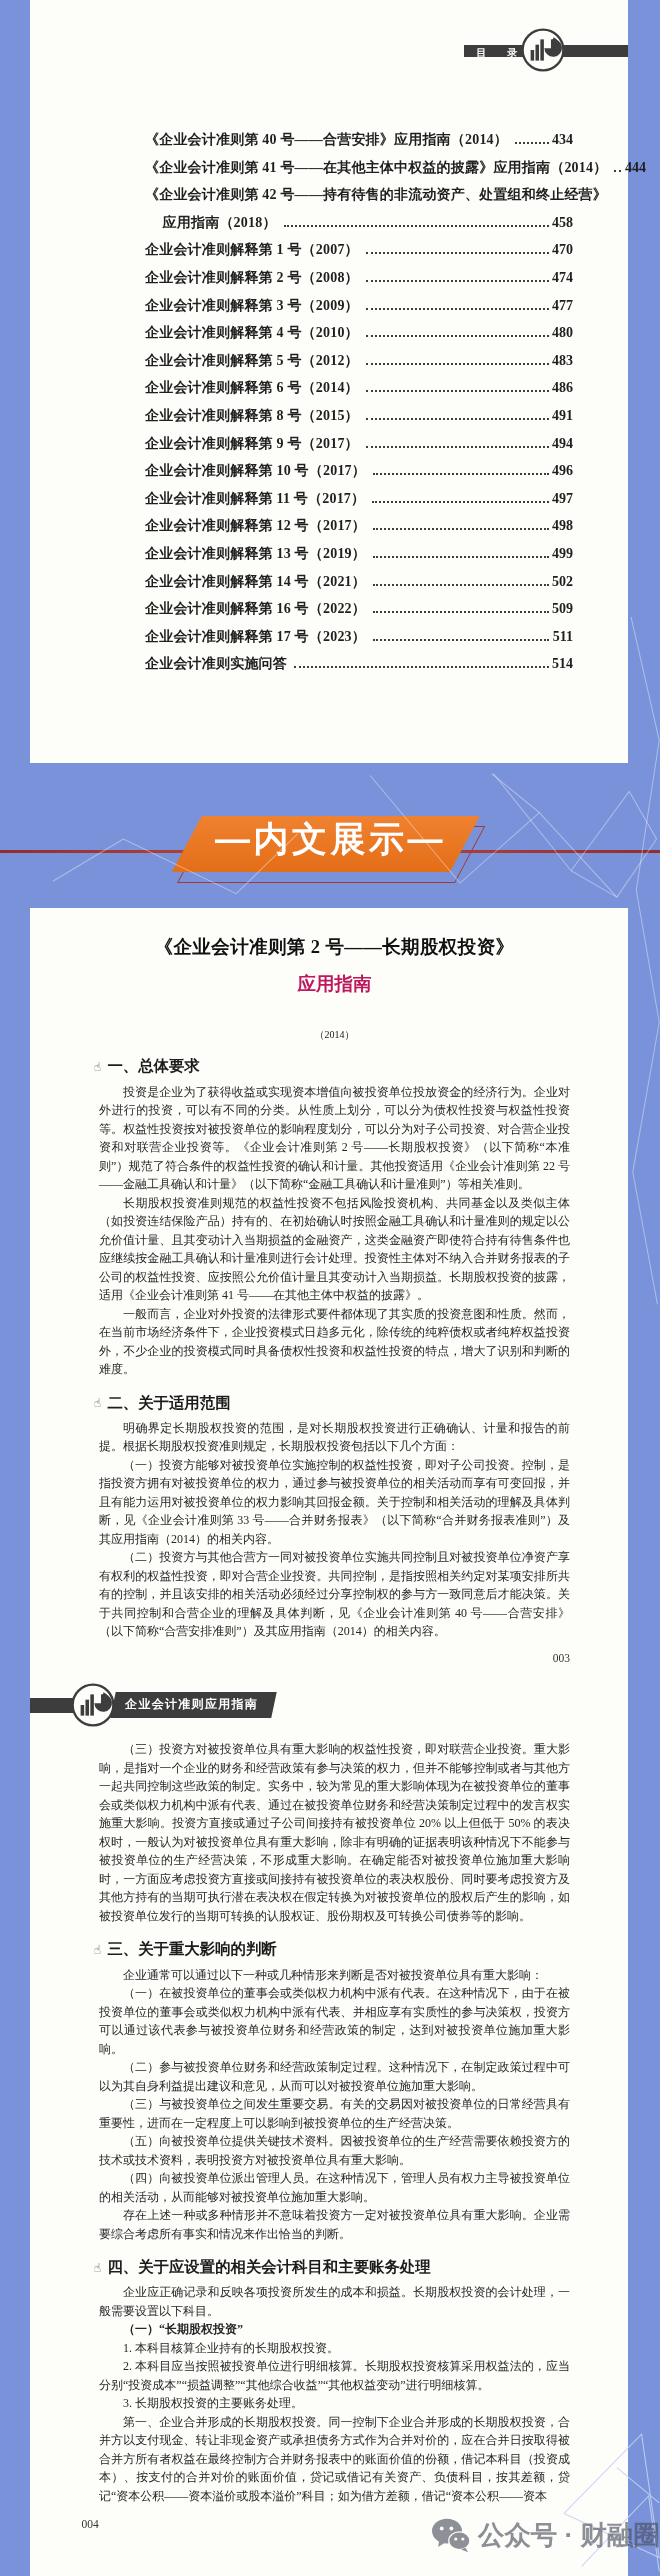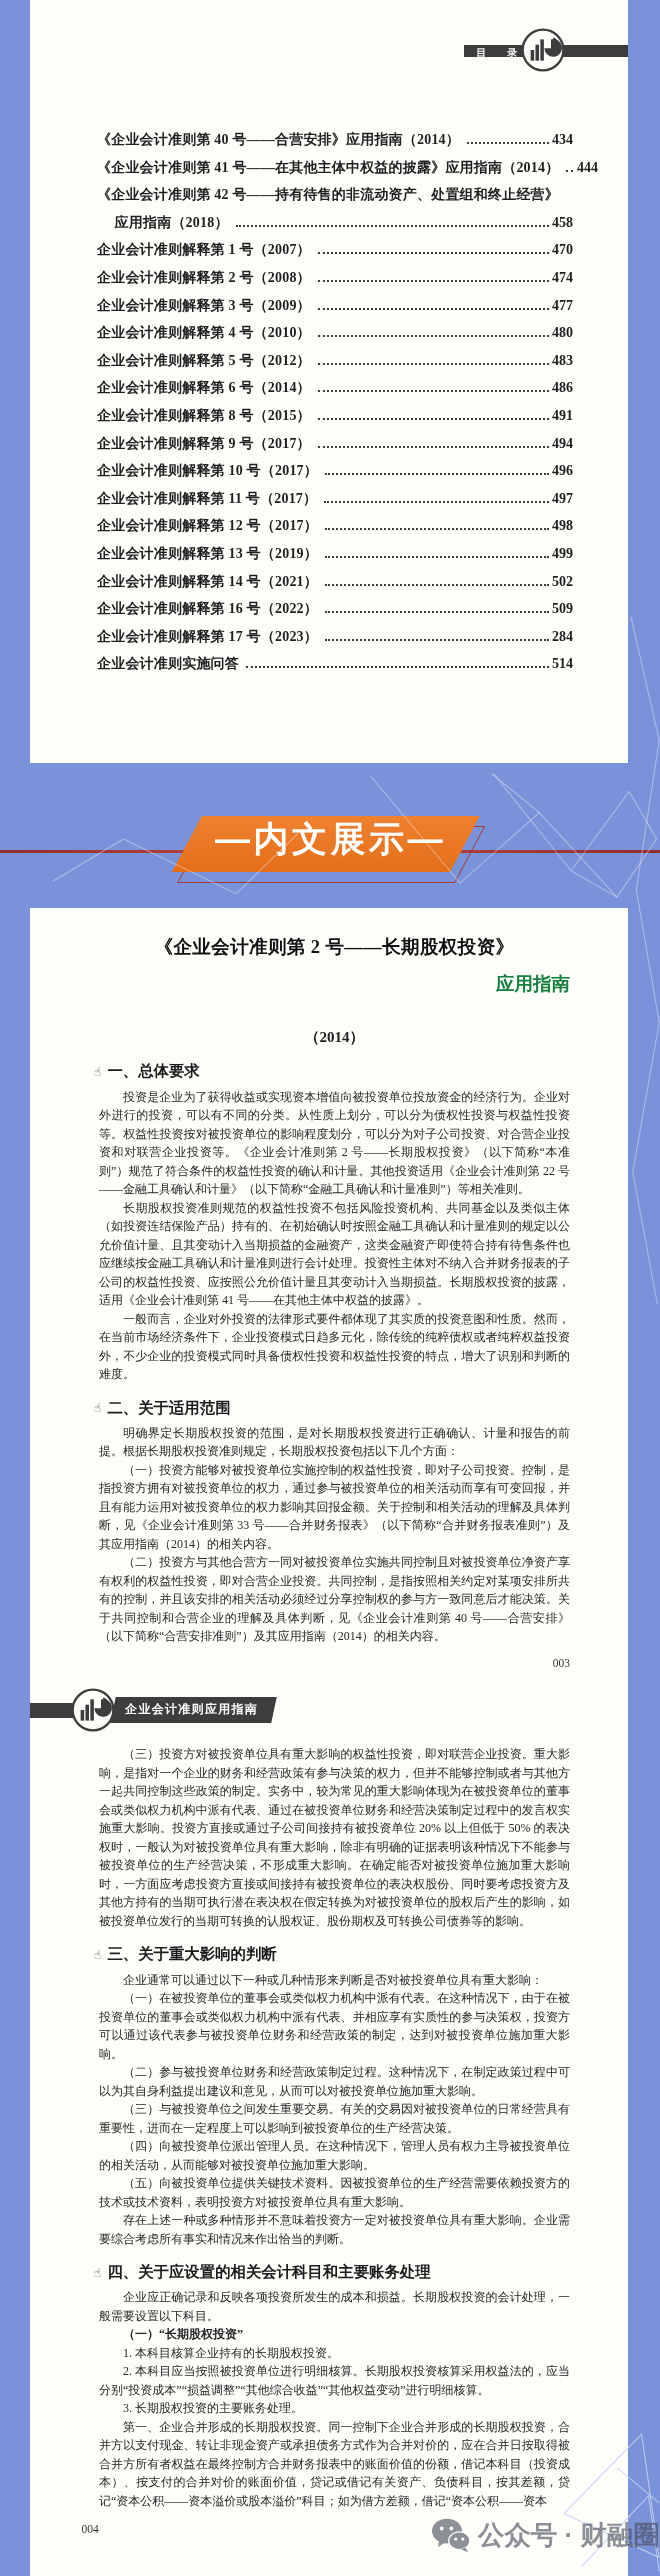--- a/index.html
+++ b/index.html
@@ -11,37 +11,37 @@
   #article-card{top:908px;height:1952px;overflow:hidden;}
   
   .toc-head{position:absolute;top:45px;left:434px;right:0;height:12.3px;background:#3d3d3d;}
   .toc-head .t{position:absolute;left:12.3px;top:0.9px;color:#fff;
                font:bold 10px "Liberation Sans",sans-serif;letter-spacing:21px;white-space:nowrap;}
   .logo-badge{position:absolute;top:27px;left:490px;width:46px;height:46px;}
   
   .toc-list{position:absolute;top:131px;left:67px;right:55px;}
   .toc-row{display:flex;align-items:baseline;height:27.6px;font-size:14px;font-weight:600;color:#1f1f1f;}
   .toc-row.indent{padding-left:17.6px;text-align:center;}
-  .toc-label{flex:none;white-space:nowrap;letter-spacing:0.2px;}
+  .toc-label{flex:none;white-space:nowrap;letter-spacing:0.2px;margin-left:48px;}
   .toc-dots{flex:1;min-width:7px;margin:0 3.5px 3.5px 7px;border-bottom:2.1px dotted #3c3c3c;}
   .toc-page{flex:none;font-weight:600;}
   
   .banner-line{position:absolute;left:0;right:0;top:850px;height:2.6px;z-index:1;
                background:linear-gradient(90deg,#8e2f2e,#bf4b42 45%,#8e2f2e);}
   .banner-outline{position:absolute;left:177px;top:826px;width:276px;height:55px;z-index:2;
                   border:1.8px solid #a03a34;transform:skewX(-28deg);transform-origin:left bottom;}
   .banner-shape{position:absolute;left:172px;top:816px;width:278px;height:56px;z-index:3;
                 background:linear-gradient(180deg,#ef8130,#e46e18);transform:skewX(-28deg);transform-origin:left bottom;}
   .banner-label{position:absolute;left:0;right:0;top:816px;height:60px;line-height:56px;z-index:4;
                 text-align:center;color:#fff;font:bold 35px "Liberation Sans",sans-serif;letter-spacing:3.5px;}
   
   .art-inner{padding:26.4px 58px 0 69px;}
   .art-title{font-size:18.5px;font-weight:bold;text-align:center;line-height:26.4px;letter-spacing:0.4px;color:#111;}
-  .art-subtitle{font-size:18.5px;font-weight:bold;text-align:right;margin-top:10.6px;color:#15803d;}
-  .art-year{font-size:15px;text-align:center;margin-top:32px;margin-bottom:14px;color:#222;font-weight:bold;}
+  .art-subtitle{font-size:18.5px;font-weight:bold;text-align:center;margin-top:10.6px;color:#be185d;}
+  .art-year{font-size:10px;text-align:center;margin-top:32px;margin-bottom:14px;color:#222;}
   .art-h2{margin:14px 0 5.3px -5.3px;display:flex;align-items:center;gap:6.2px;
           font:bold 15.4px "Liberation Sans",sans-serif;color:#1c1c1c;}
   .art-h2 .icon{font-family:"DejaVu Sans",sans-serif;font-size:12.3px;color:#555;font-weight:normal;}
   .art-p{margin:0;font-size:12px;line-height:18.5px;text-align:justify;text-indent:2em;color:#262626;}
   .art-p.bold{font-weight:bold;}
   .pageno{font-size:11.5px;color:#333;}
   .pageno.right{text-align:right;margin:11.5px 0 10.6px;}
   .pageno.left{text-align:left;margin:12.3px 0 0 -17.6px;}
   
   .rh{display:flex;align-items:center;height:46px;margin:17.6px 0 12.3px -69px;}
@@ -159,21 +159,21 @@
           <span class="toc-page">502</span>
         </div>
         <div class="toc-row">
           <span class="toc-label">企业会计准则解释第 16 号（2022）</span>
           <span class="toc-dots"></span>
           <span class="toc-page">509</span>
         </div>
         <div class="toc-row">
           <span class="toc-label">企业会计准则解释第 17 号（2023）</span>
           <span class="toc-dots"></span>
-          <span class="toc-page">284</span>
+          <span class="toc-page">511</span>
         </div>
         <div class="toc-row">
           <span class="toc-label">企业会计准则实施问答</span>
           <span class="toc-dots"></span>
           <span class="toc-page">514</span>
         </div>
       </div>
   </div>
 
   <div class="banner-line"></div>
@@ -215,22 +215,22 @@
         </div>
         <p class="art-p">（三）投资方对被投资单位具有重大影响的权益性投资，即对联营企业投资。重大影响，是指对一个企业的财务和经营政策有参与决策的权力，但并不能够控制或者与其他方一起共同控制这些政策的制定。实务中，较为常见的重大影响体现为在被投资单位的董事会或类似权力机构中派有代表、通过在被投资单位财务和经营决策制定过程中的发言权实施重大影响。投资方直接或通过子公司间接持有被投资单位 20% 以上但低于 50% 的表决权时，一般认为对被投资单位具有重大影响，除非有明确的证据表明该种情况下不能参与被投资单位的生产经营决策，不形成重大影响。在确定能否对被投资单位施加重大影响时，一方面应考虑投资方直接或间接持有被投资单位的表决权股份、同时要考虑投资方及其他方持有的当期可执行潜在表决权在假定转换为对被投资单位的股权后产生的影响，如被投资单位发行的当期可转换的认股权证、股份期权及可转换公司债券等的影响。</p>
         <div class="art-h2">
           <span class="icon">☝</span>
           <span>三、关于重大影响的判断</span>
         </div>
         <p class="art-p">企业通常可以通过以下一种或几种情形来判断是否对被投资单位具有重大影响：</p>
         <p class="art-p">（一）在被投资单位的董事会或类似权力机构中派有代表。在这种情况下，由于在被投资单位的董事会或类似权力机构中派有代表、并相应享有实质性的参与决策权，投资方可以通过该代表参与被投资单位财务和经营政策的制定，达到对被投资单位施加重大影响。</p>
         <p class="art-p">（二）参与被投资单位财务和经营政策制定过程。这种情况下，在制定政策过程中可以为其自身利益提出建议和意见，从而可以对被投资单位施加重大影响。</p>
         <p class="art-p">（三）与被投资单位之间发生重要交易。有关的交易因对被投资单位的日常经营具有重要性，进而在一定程度上可以影响到被投资单位的生产经营决策。</p>
+        <p class="art-p">（五）向被投资单位提供关键技术资料。因被投资单位的生产经营需要依赖投资方的技术或技术资料，表明投资方对被投资单位具有重大影响。</p>
         <p class="art-p">（四）向被投资单位派出管理人员。在这种情况下，管理人员有权力主导被投资单位的相关活动，从而能够对被投资单位施加重大影响。</p>
-        <p class="art-p">（五）向被投资单位提供关键技术资料。因被投资单位的生产经营需要依赖投资方的技术或技术资料，表明投资方对被投资单位具有重大影响。</p>
         <p class="art-p">存在上述一种或多种情形并不意味着投资方一定对被投资单位具有重大影响。企业需要综合考虑所有事实和情况来作出恰当的判断。</p>
         <div class="art-h2">
           <span class="icon">☝</span>
           <span>四、关于应设置的相关会计科目和主要账务处理</span>
         </div>
         <p class="art-p">企业应正确记录和反映各项投资所发生的成本和损益。长期股权投资的会计处理，一般需要设置以下科目。</p>
         <p class="art-p bold">（一）“长期股权投资”</p>
         <p class="art-p">1. 本科目核算企业持有的长期股权投资。</p>
         <p class="art-p">2. 本科目应当按照被投资单位进行明细核算。长期股权投资核算采用权益法的，应当分别“投资成本”“损益调整”“其他综合收益”“其他权益变动”进行明细核算。</p>
         <p class="art-p">3. 长期股权投资的主要账务处理。</p>

